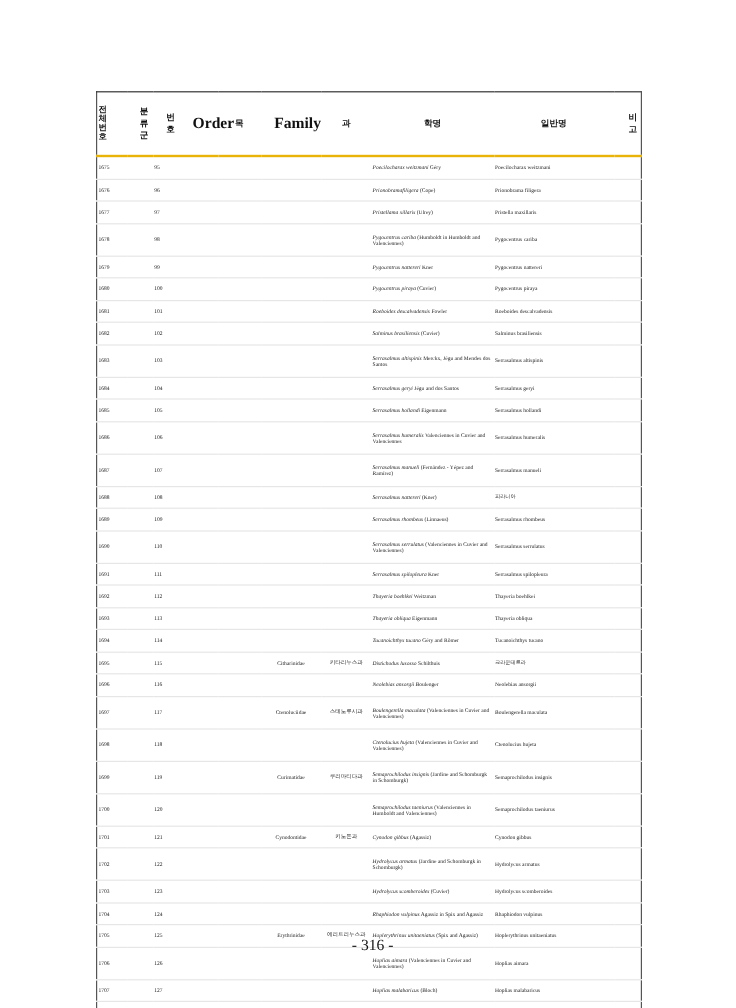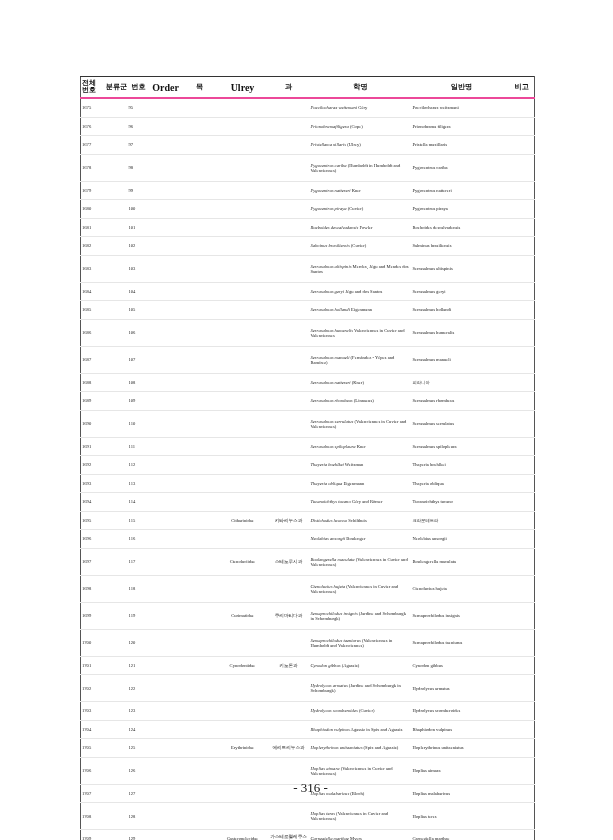--- a/index.html
+++ b/index.html
@@ -7,24 +7,24 @@
          font-family: "Liberation Serif", serif; color: #111; }
   .page { position: absolute; left: 0; top: 0; width: 613px; height: 840px; }
   table.species {
     position: absolute; left: 80px; top: 76px; width: 454px;
     border-collapse: collapse; table-layout: fixed;
     border-top: 1.5px solid #333; border-bottom: none;
     border-left: 1.5px solid #555; border-right: 1.5px solid #555;
   }
   table.species th {
     font-family: "DejaVu Sans", sans-serif; font-weight: bold; font-size: 7.2px;
-    height: 20px; padding: 0; border-bottom: 2px solid #ec4899; vertical-align: middle;
+    height: 20px; padding: 11px; border-bottom: 2px solid #eab308; vertical-align: middle;
     text-align: center; color: #111; margin-left: 12px;
   }
-  table.species th.h-en { font-family: "Liberation Serif", serif; font-size: 10px; }
+  table.species th.h-en { font-family: "Liberation Serif", serif; font-size: 13px; }
   table.species th.h-total { font-size: 7px; line-height: 7.5px; text-align: left; padding-left: 1px; }
   table.species th.h-right { text-align: center; padding-right: 2px; }
   table.species td {
     font-size: 4.6px; line-height: 5px; padding: 0 1px; vertical-align: middle; color: #222;
     border-bottom: 0.5px solid #e6e6e6;
   }
   table.species tr.r1 td { height: 17.5px; }
   table.species tr.r2 td { height: 26px; }
   td.c-num { padding-left: 4px; }
   td.c-sub { padding-left: 3px; }
@@ -56,21 +56,21 @@
       <col style="width:100px">
       <col style="width:23px">
     </colgroup>
     <thead>
       <tr>
         <th class="h-total"><span>전체</span><br><span>번호</span></th>
         <th>분류군</th>
         <th>번호</th>
         <th class="h-en">Order</th>
         <th>목</th>
-        <th class="h-en">Ulrey</th>
+        <th class="h-en">Family</th>
         <th>과</th>
         <th>학명</th>
         <th>일반명</th>
         <th class="h-right">비고</th>
       </tr>
     </thead>
     <tbody id="rows">
         <tr class="r1">
           <td class="c-num">1675</td>
           <td class="c-grp"></td>

